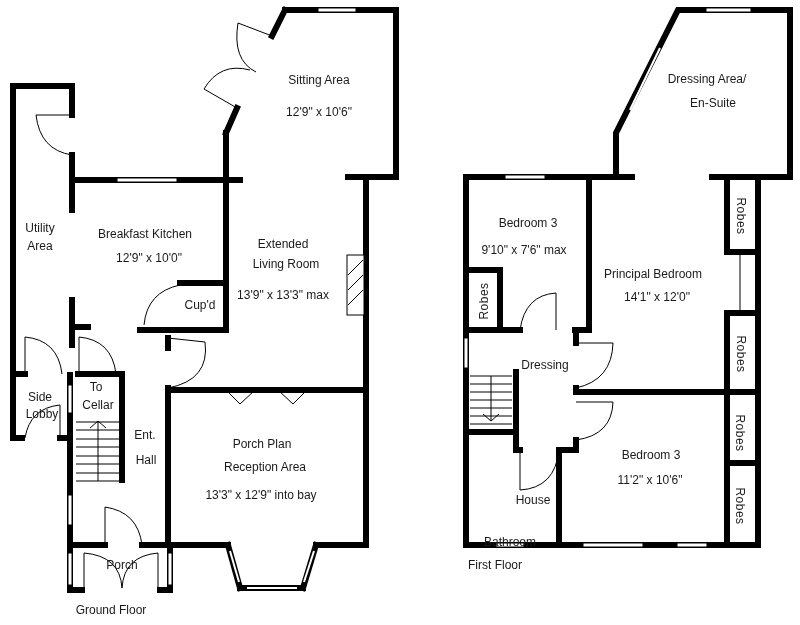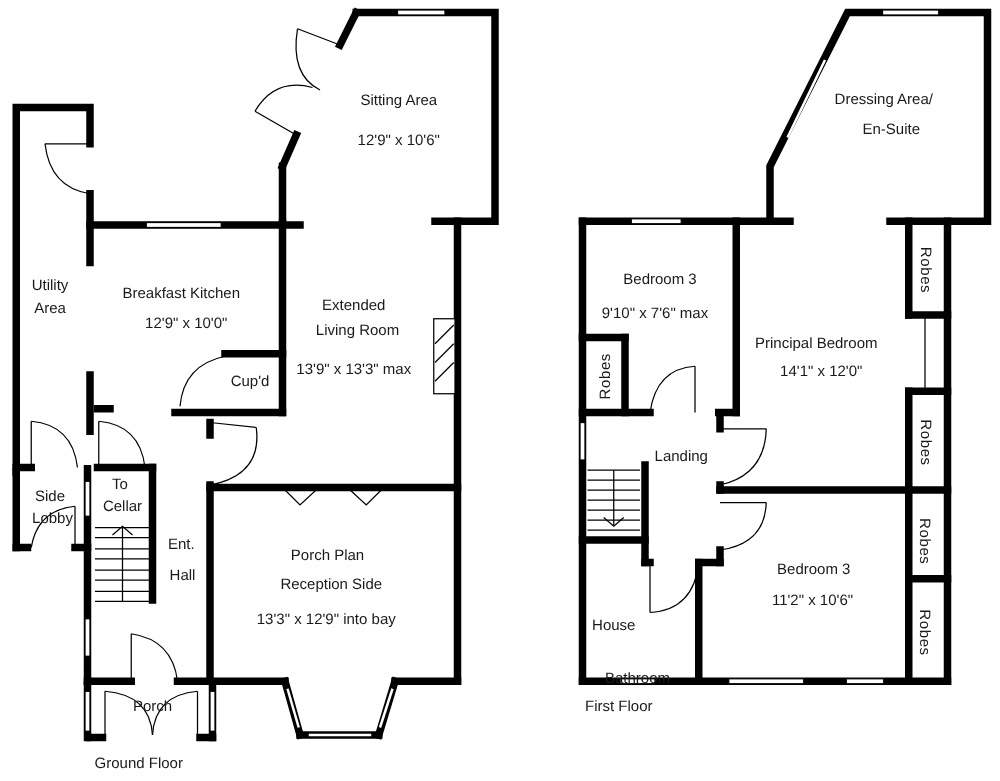--- a/index.html
+++ b/index.html
@@ -205,34 +205,34 @@
 <div class="lbl" style="left:286px;top:264px">Living Room</div>
 <div class="lbl" style="left:283px;top:295px">13'9" x 13'3" max</div>
 <div class="lbl" style="left:200px;top:305px">Cup'd</div>
 <div class="lbl" style="left:40px;top:397px">Side</div>
 <div class="lbl" style="left:42px;top:414px">Lobby</div>
 <div class="lbl" style="left:96px;top:387px">To</div>
 <div class="lbl" style="left:98px;top:405px">Cellar</div>
 <div class="lbl" style="left:145px;top:435px">Ent.</div>
 <div class="lbl" style="left:146px;top:460px">Hall</div>
 <div class="lbl" style="left:262px;top:444px">Porch Plan</div>
-<div class="lbl" style="left:265px;top:467px">Reception Side</div>
+<div class="lbl" style="left:265px;top:467px">Reception Area</div>
 <div class="lbl" style="left:261px;top:495px">13'3" x 12'9" into bay</div>
 <div class="lbl" style="left:122px;top:565px">Porch</div>
 <div class="lbl" style="left:111px;top:610px">Ground Floor</div>
 
 <div class="lbl" style="left:707px;top:79px">Dressing Area/</div>
 <div class="lbl" style="left:713px;top:103px">En-Suite</div>
 <div class="lbl" style="left:528px;top:223px">Bedroom 3</div>
 <div class="lbl" style="left:524px;top:250px">9'10" x 7'6" max</div>
 <div class="lbl vert" style="left:484px;top:301px;transform:translate(-50%,-50%) rotate(-90deg)">Robes</div>
 <div class="lbl" style="left:653px;top:274px">Principal Bedroom</div>
 <div class="lbl" style="left:657px;top:297px">14'1" x 12'0"</div>
 <div class="lbl vert" style="left:741px;top:216px">Robes</div>
 <div class="lbl vert" style="left:741px;top:354px">Robes</div>
 <div class="lbl vert" style="left:740px;top:433px">Robes</div>
 <div class="lbl vert" style="left:740px;top:506px">Robes</div>
-<div class="lbl" style="left:545px;top:365px">Landing</div>
+<div class="lbl" style="left:545px;top:365px">Dressing</div>
 <div class="lbl" style="left:651px;top:455px">Bedroom 3</div>
 <div class="lbl" style="left:650px;top:480px">11'2" x 10'6"</div>
-<div class="lbl" style="left:491px;top:500px">House</div>
+<div class="lbl" style="left:533px;top:500px">House</div>
 <div class="lbl" style="left:510px;top:542px">Bathroom</div>
 <div class="lbl" style="left:495px;top:565px">First Floor</div>
 
 </body></html>

